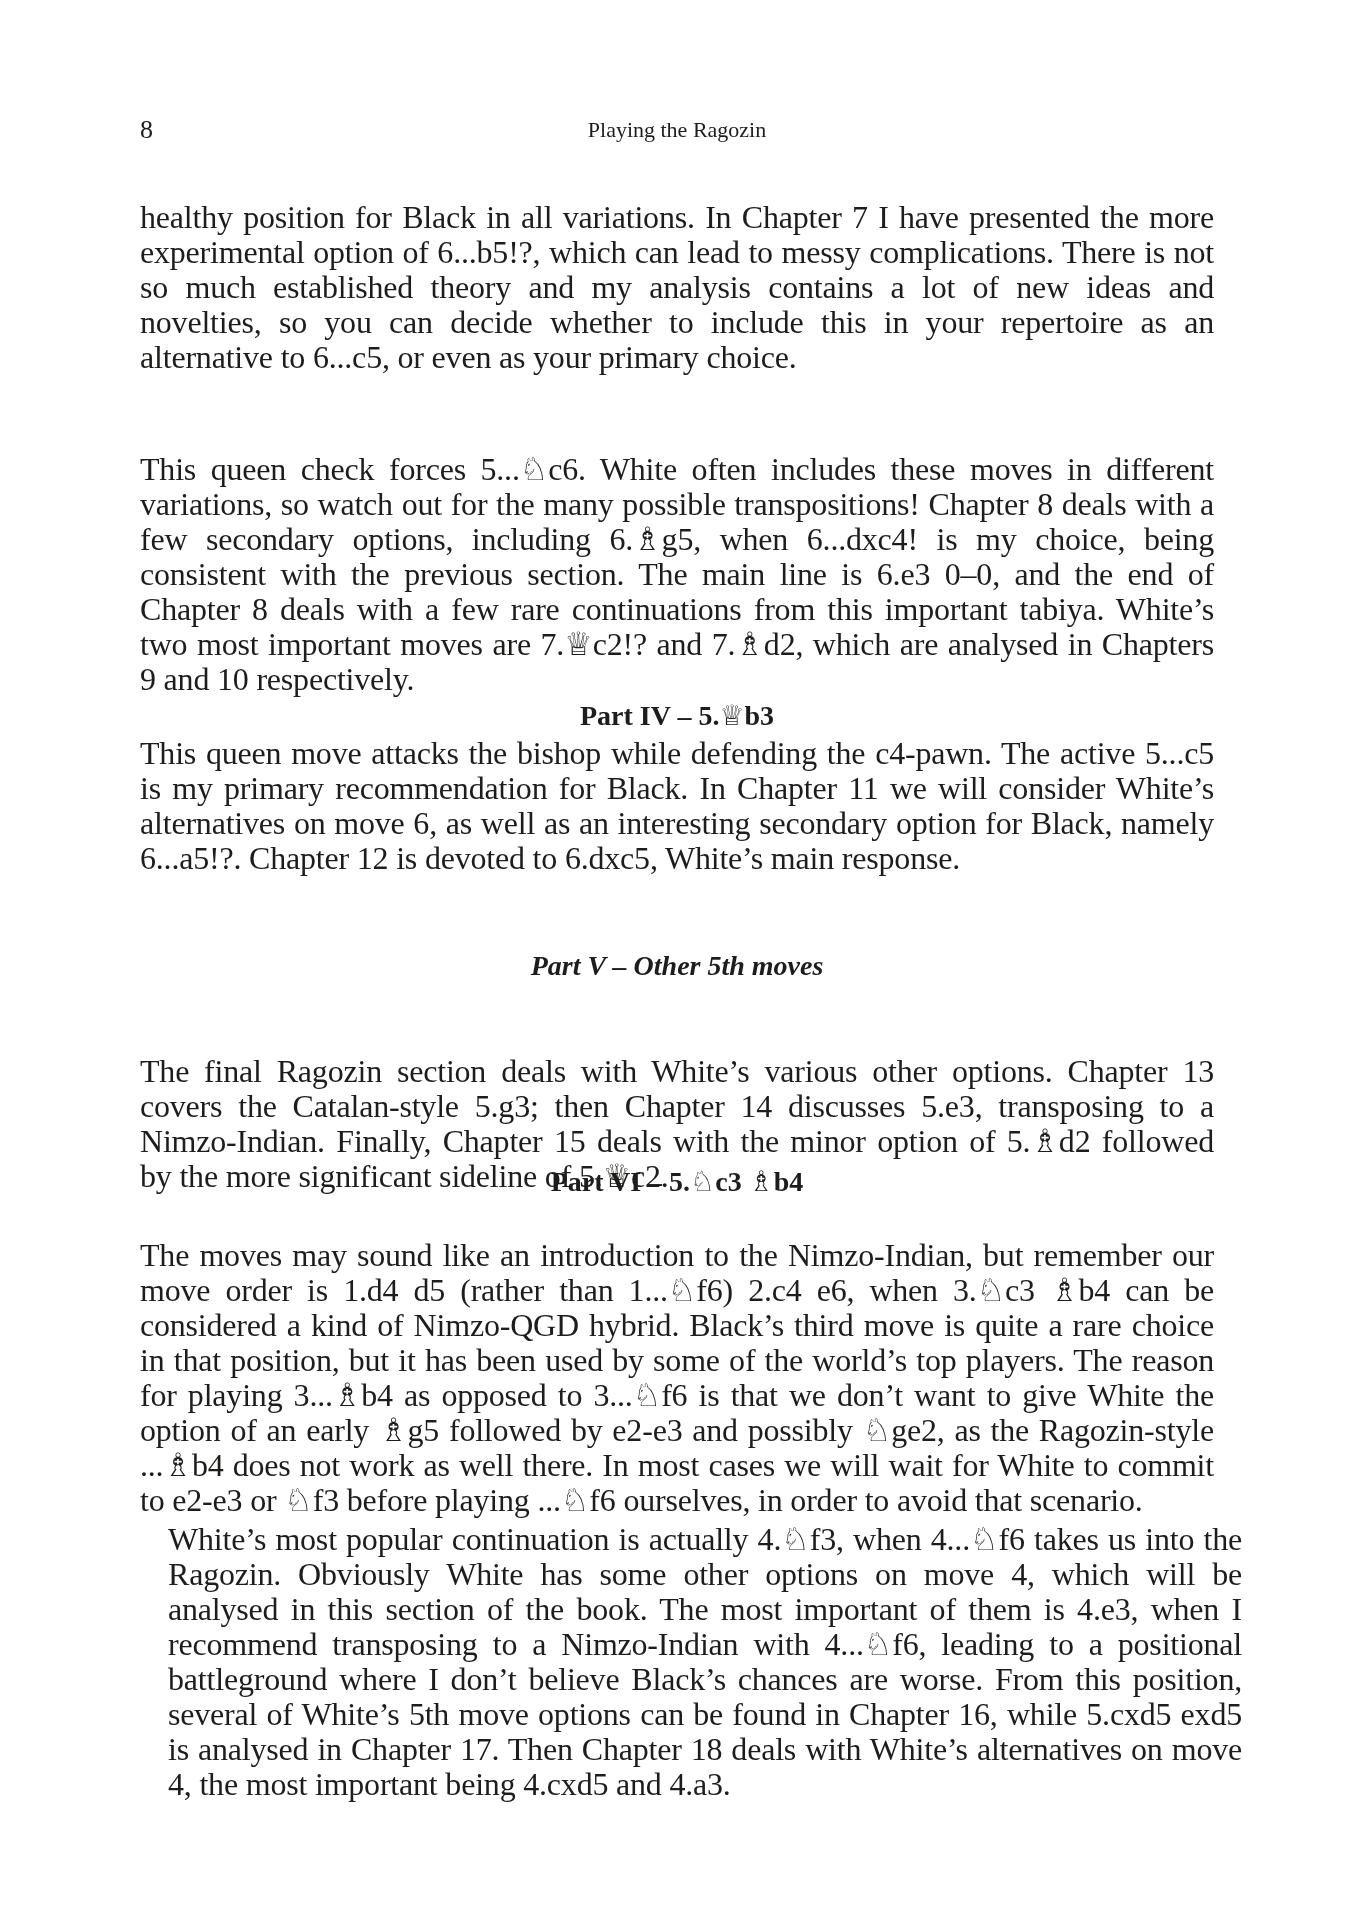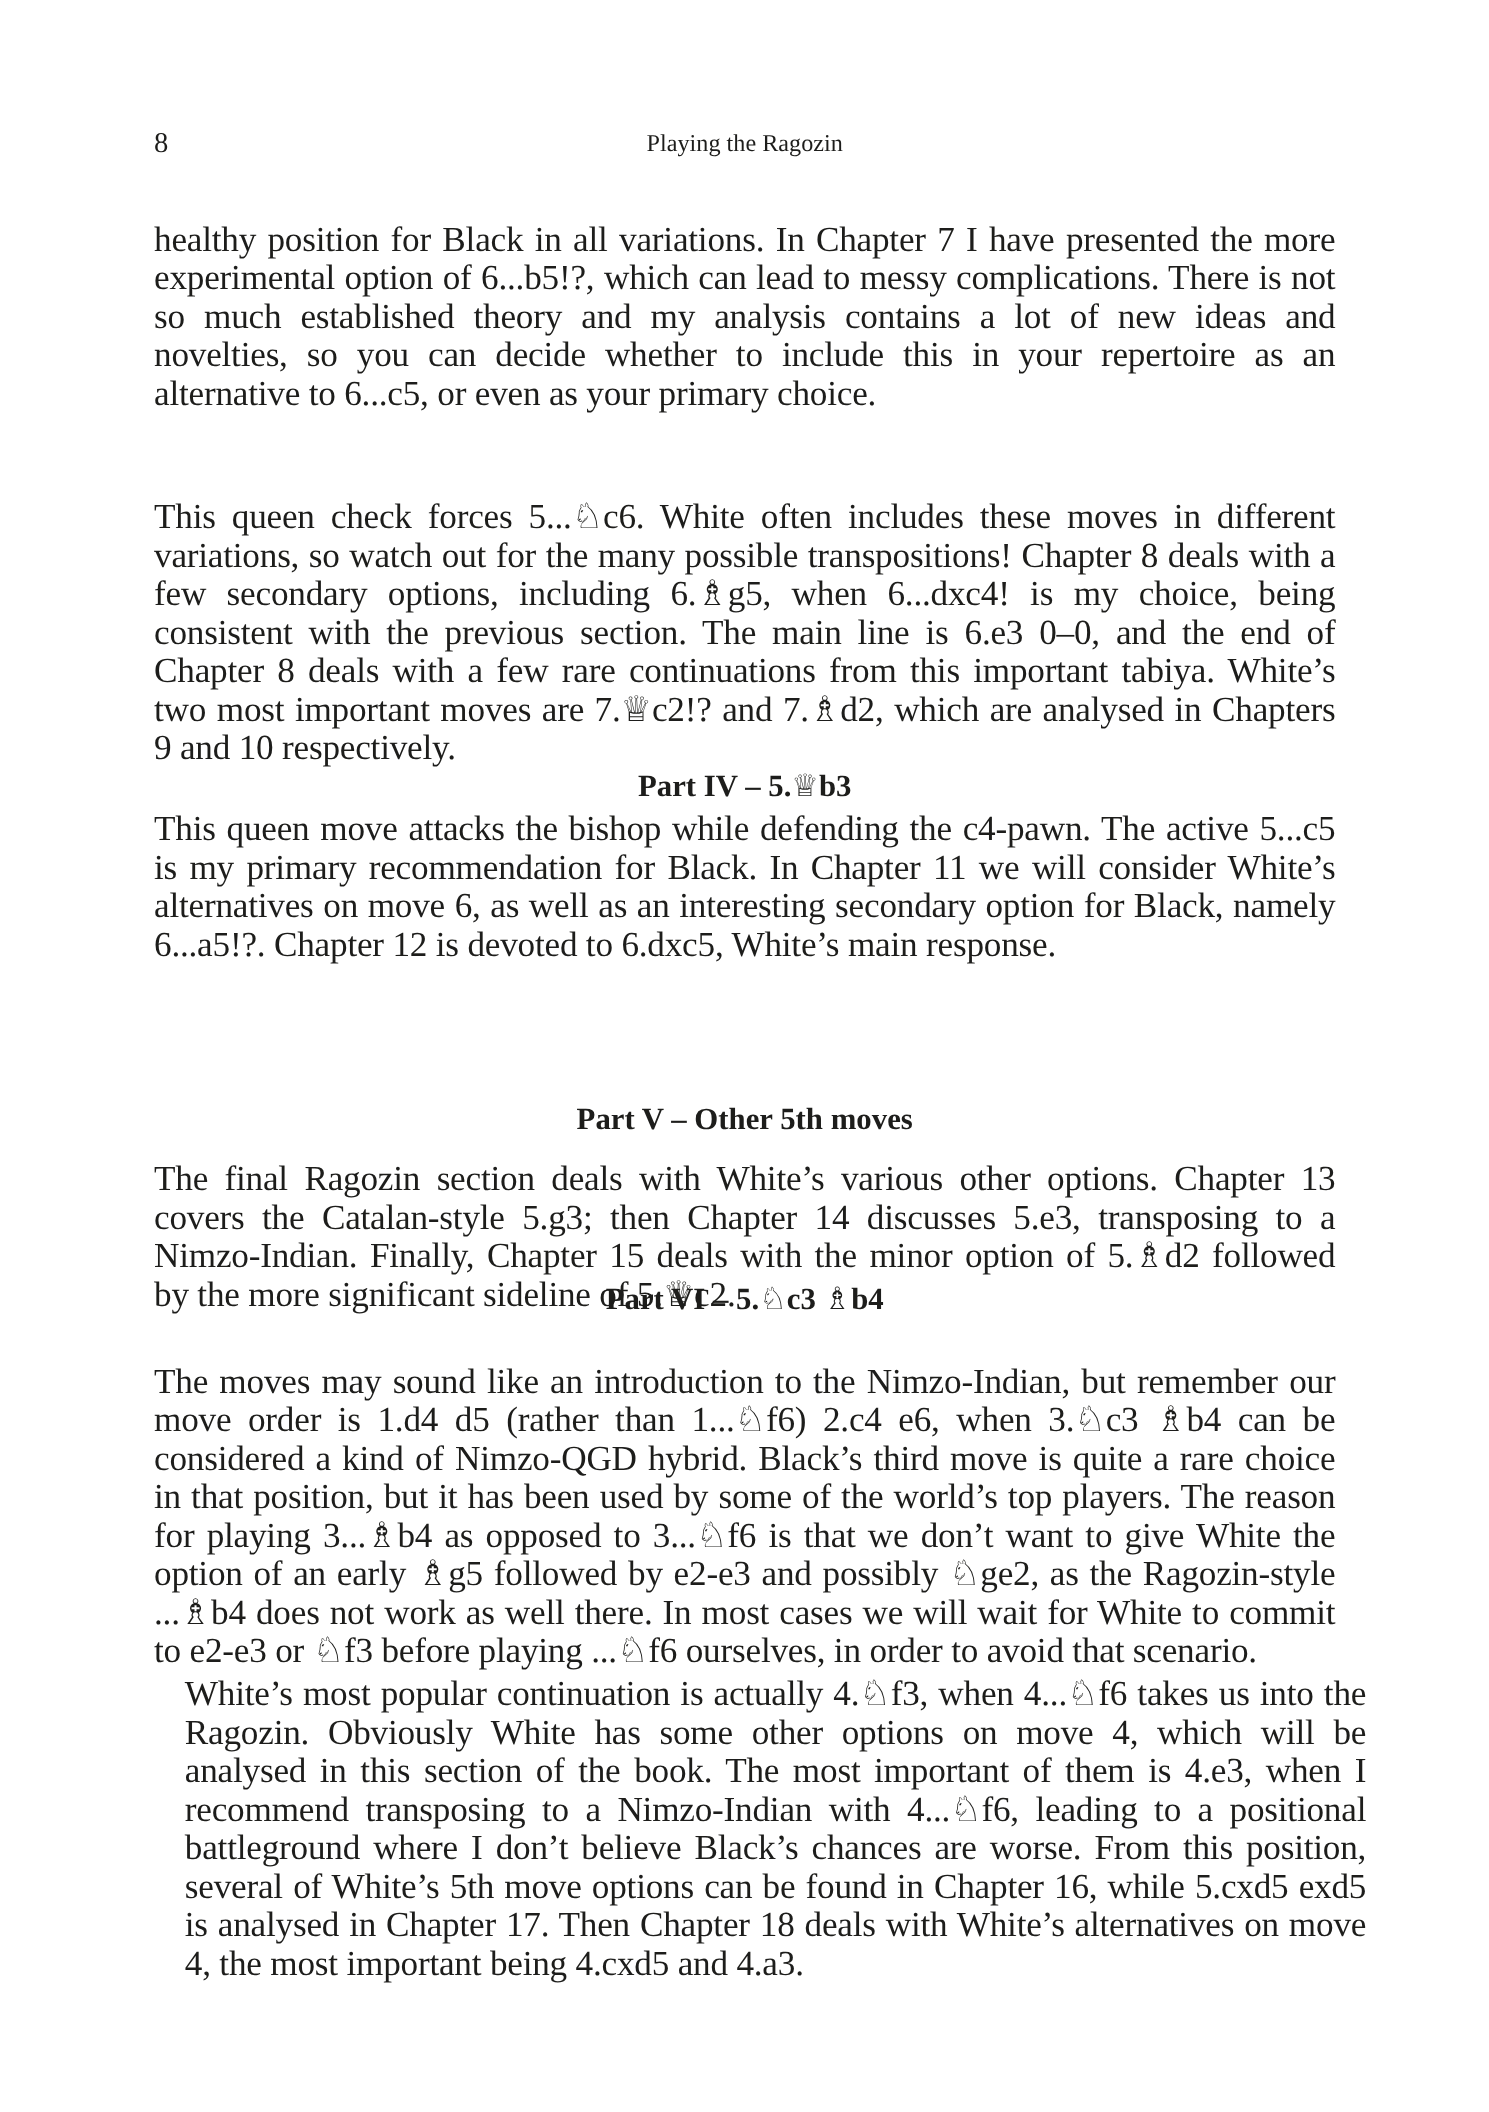--- a/index.html
+++ b/index.html
@@ -51,21 +51,21 @@
     font-size: 28px;
     line-height: 35px;
     font-weight: bold;
     text-align: center;
   }
   .pos-intro   { top: 200px; }
   .pos-h3      { top: 374px; }
   .pos-p3      { top: 452px; }
   .pos-h4      { top: 698px; }
   .pos-p4      { top: 736px; }
-  .pos-h5      { top: 1000px; }
+  .pos-h5      { top: 948px; font-style: italic; }
   .pos-p5      { top: 1054px; }
   .pos-h6      { top: 1164px; }
   .pos-p6a     { top: 1238px; }
   .pos-p6b     { top: 1522px; margin-left: 28px; }
 </style>
 </head>
 <body>
 
 <div class="page">
 

